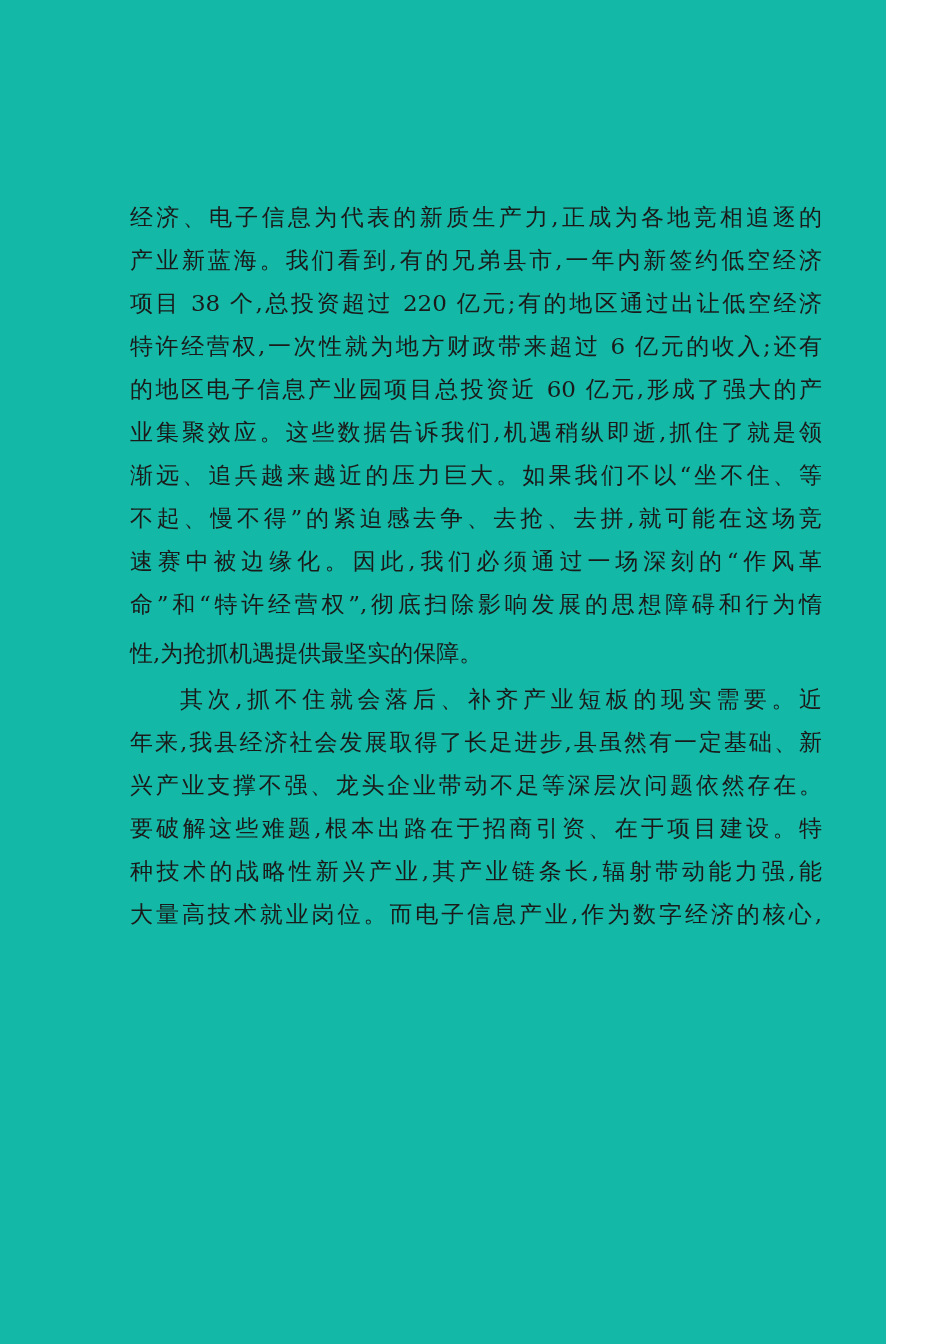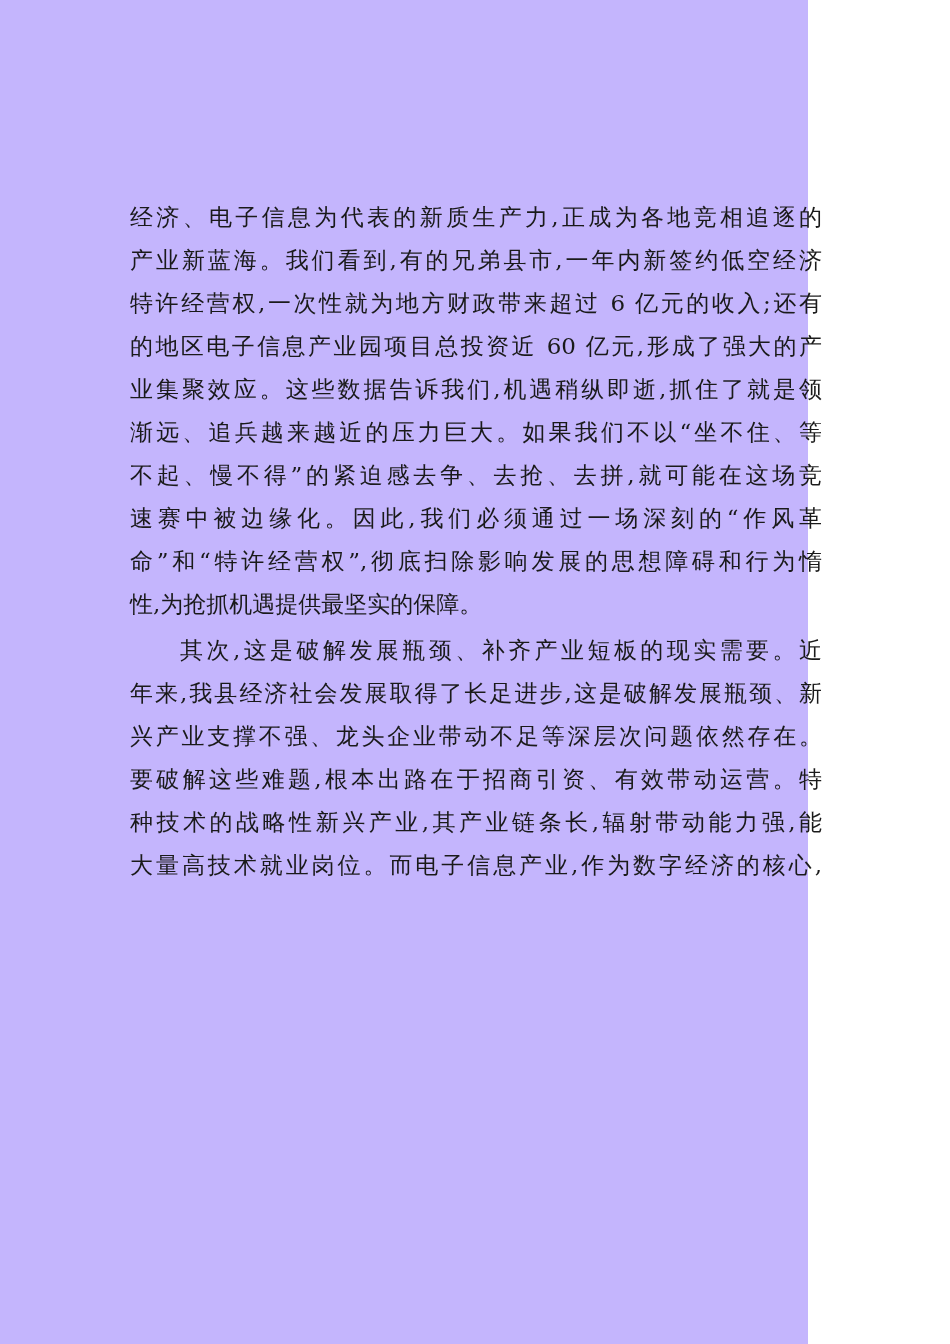--- a/index.html
+++ b/index.html
@@ -10,23 +10,23 @@
     body {
       width: 950px;
       height: 1344px;
       position: relative;
       overflow: hidden;
     }
     .page {
       position: absolute;
       left: 0;
       top: 0;
-      width: 808px;
+      width: 886px;
       height: 1344px;
-      background: #c4b5fd;
+      background: #14b8a6;
     }
     .text-block {
       position: absolute;
       left: 130px;
       top: 196px;
       width: 692px;
       font-family: "DejaVu Serif", "Liberation Serif", serif;
       font-size: 23px;
       color: #1a1a1a;
     }
@@ -34,50 +34,52 @@
       display: block;
       height: 43px;
       line-height: 43px;
       white-space: nowrap;
       text-align: justify;
       text-align-last: justify;
       width: 692px;
     }
     .line.last {
       text-align-last: left;
+      margin-top: 6px;
     }
     .line.indent {
       padding-left: 50px;
       width: 642px;
     }
     .para-gap {
       display: block;
       height: 3px;
     }
   </style>
 </head>
 <body>
 
 <div class="page">
   <div class="text-block">
     <div>
       <span class="line">经济、电子信息为代表的新质生产力,正成为各地竞相追逐的</span>
       <span class="line">产业新蓝海。我们看到,有的兄弟县市,一年内新签约低空经济</span>
+      <span class="line">项目 38 个,总投资超过 220 亿元;有的地区通过出让低空经济</span>
       <span class="line">特许经营权,一次性就为地方财政带来超过 6 亿元的收入;还有</span>
       <span class="line">的地区电子信息产业园项目总投资近 60 亿元,形成了强大的产</span>
       <span class="line">业集聚效应。这些数据告诉我们,机遇稍纵即逝,抓住了就是领</span>
       <span class="line">渐远、追兵越来越近的压力巨大。如果我们不以“坐不住、等</span>
       <span class="line">不起、慢不得”的紧迫感去争、去抢、去拼,就可能在这场竞</span>
       <span class="line">速赛中被边缘化。因此,我们必须通过一场深刻的“作风革</span>
       <span class="line">命”和“特许经营权”,彻底扫除影响发展的思想障碍和行为惰</span>
       <span class="line last">性,为抢抓机遇提供最坚实的保障。</span>
     </div>
     <span class="para-gap"></span>
     <div>
-      <span class="line indent">其次,这是破解发展瓶颈、补齐产业短板的现实需要。近</span>
-      <span class="line">年来,我县经济社会发展取得了长足进步,这是破解发展瓶颈、新</span>
+      <span class="line indent">其次,抓不住就会落后、补齐产业短板的现实需要。近</span>
+      <span class="line">年来,我县经济社会发展取得了长足进步,县虽然有一定基础、新</span>
       <span class="line">兴产业支撑不强、龙头企业带动不足等深层次问题依然存在。</span>
-      <span class="line">要破解这些难题,根本出路在于招商引资、有效带动运营。特</span>
+      <span class="line">要破解这些难题,根本出路在于招商引资、在于项目建设。特</span>
       <span class="line">种技术的战略性新兴产业,其产业链条长,辐射带动能力强,能</span>
       <span class="line">大量高技术就业岗位。而电子信息产业,作为数字经济的核心,</span>
     </div>
   </div>
 </div>
 
 </body></html>

